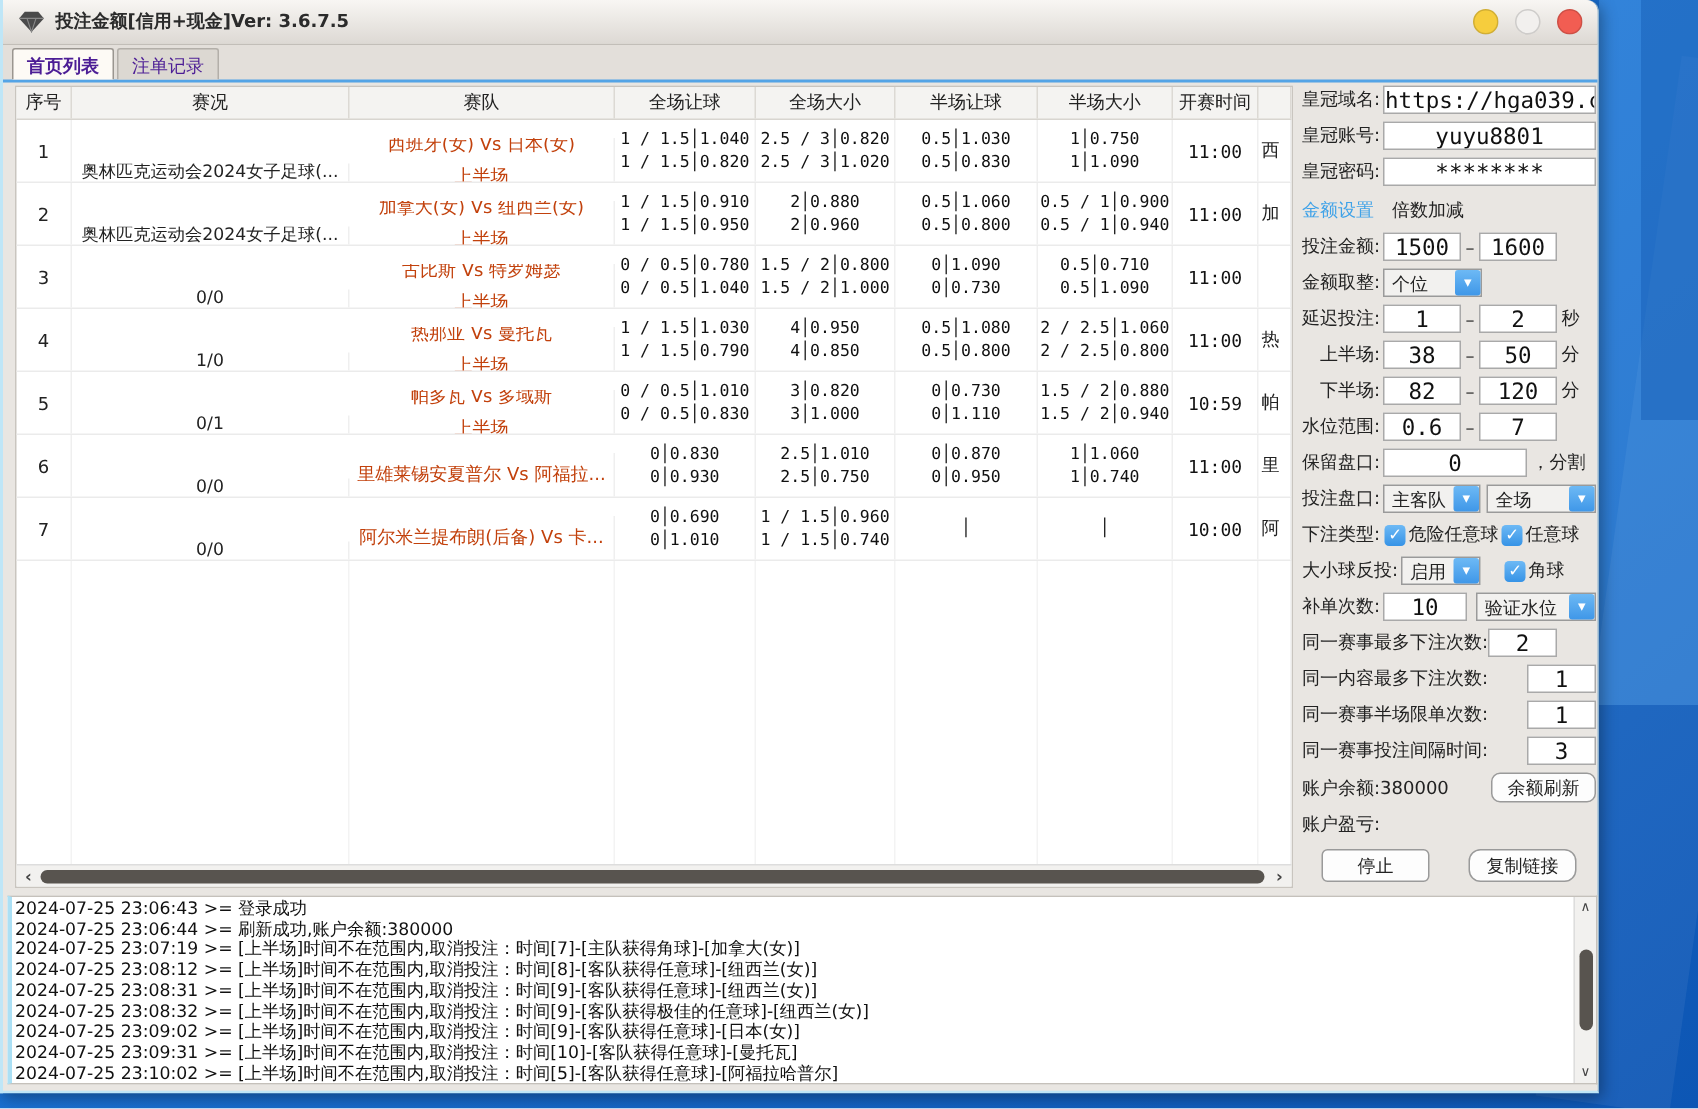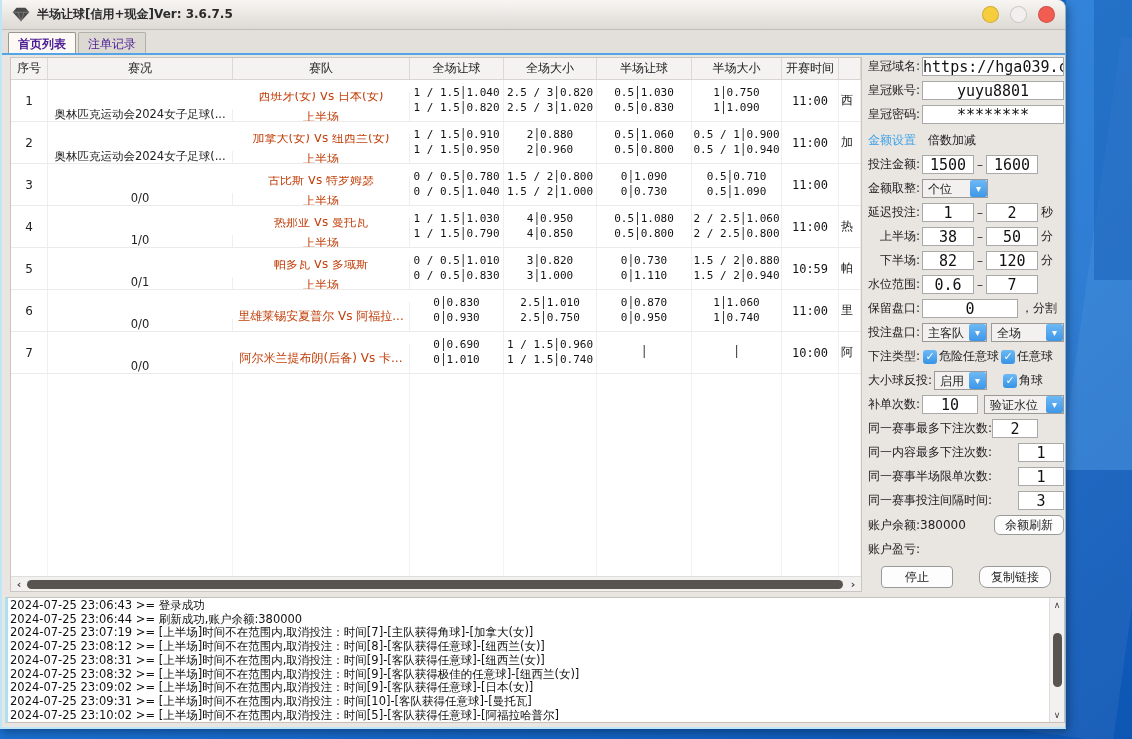--- a/index.html
+++ b/index.html
@@ -96,21 +96,21 @@
   <div class="dshape2"></div>
 
   <div class="window">
 
     <div class="titlebar">
       <svg class="app-icon" viewBox="0 0 24 20">
         <polygon points="6,1 18,1 23,7 12,19 1,7" fill="#4a4a4a"></polygon>
         <polyline points="1,7 23,7" stroke="#888" stroke-width="1" fill="none"></polyline>
         <polyline points="8,7 12,19 16,7" stroke="#888" stroke-width="1" fill="none"></polyline>
       </svg>
-      <span class="title-text">半场让球[信用+现金]Ver: 3.6.7.5</span>
+      <span class="title-text">投注金额[信用+现金]Ver: 3.6.7.5</span>
       <div class="winbtns">
         <div class="winbtn btn-min"></div>
         <div class="winbtn btn-max"></div>
         <div class="winbtn btn-close"></div>
       </div>
     </div>
 
     <div class="tabstrip">
       <div class="tab active">首页列表</div>
       <div class="tab">注单记录</div>

